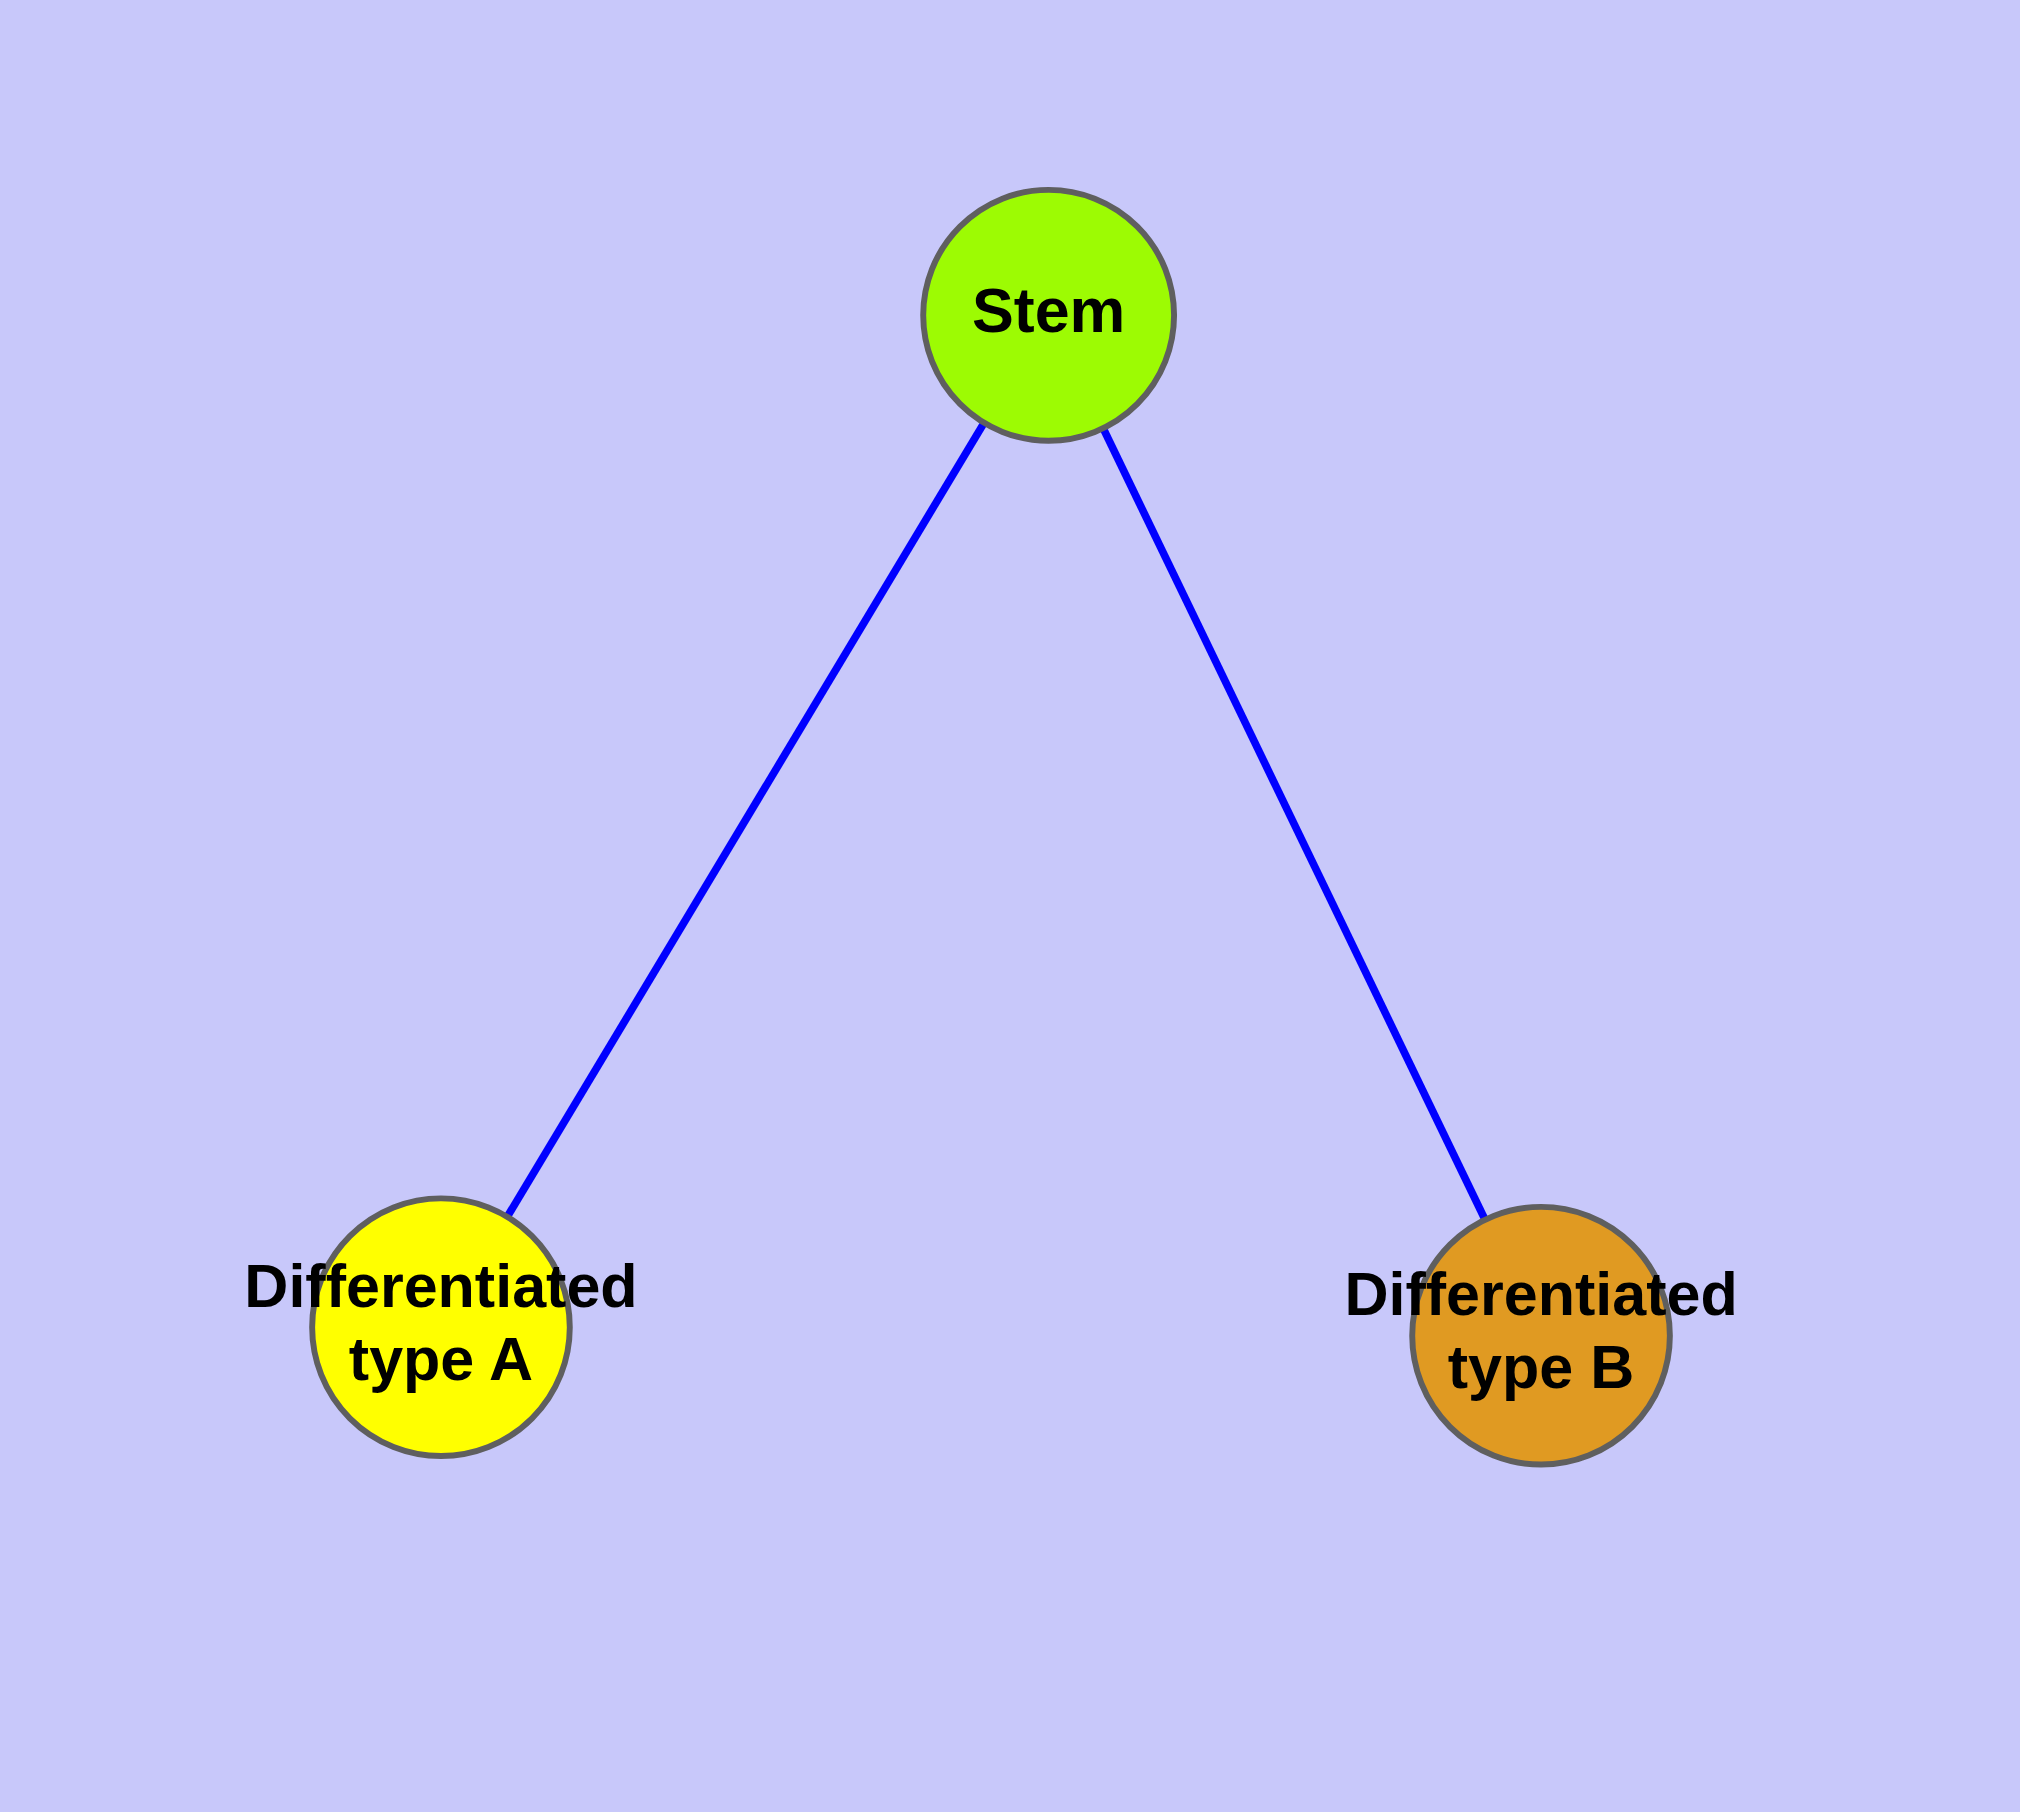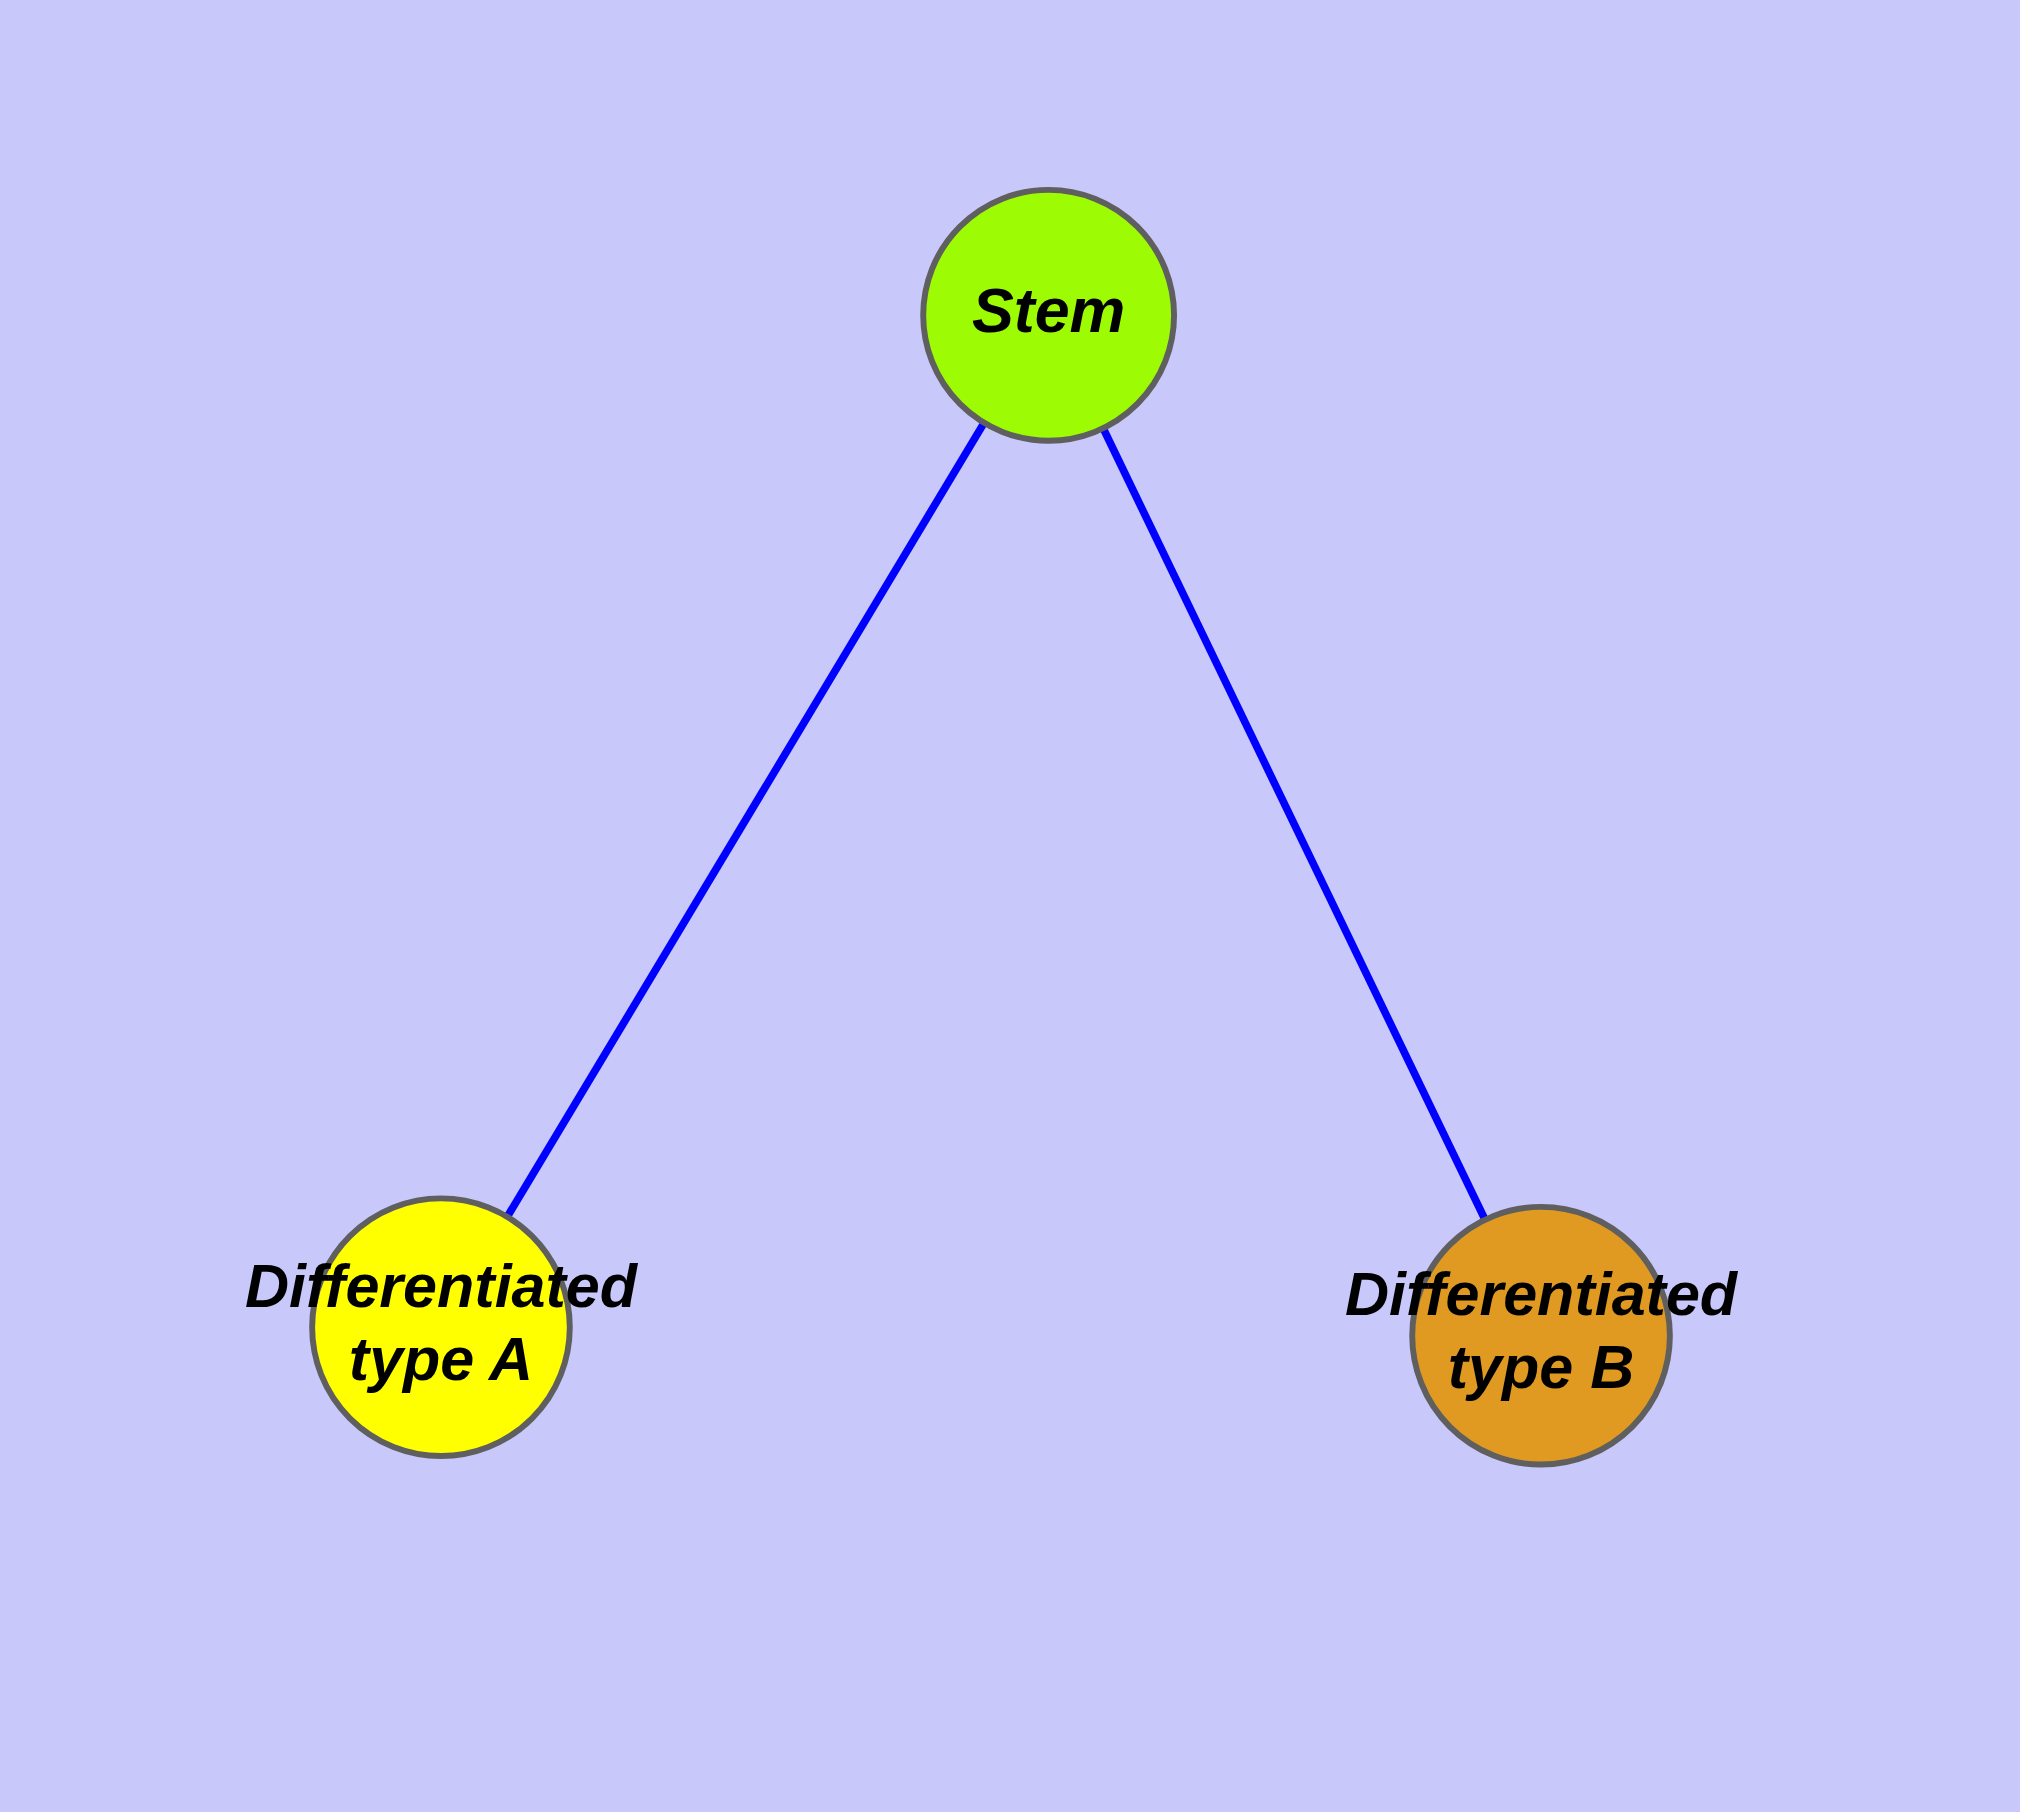--- a/index.html
+++ b/index.html
@@ -34,21 +34,21 @@
   .node-circle {
     stroke-width: 7;
   }
   .edge-line {
     stroke-linecap: butt;
   }
 </style>
 </head>
 <body>
 
-<div id="canvas" style="width: 2021px; height: 1812px; background: rgb(200, 200, 250); font-style: italic;">
+<div id="canvas" style="width: 2021px; height: 1812px; background: rgb(200, 200, 250);">
   <svg id="graph-svg" viewBox="0 0 2384 2138" style="width: 2021px; height: 1812px;">
 
     <rect id="bg-rect" x="0" y="0" width="2384" height="2138" fill="#c8c8fa"></rect>
 
     <g id="edges-layer">
       <line class="edge-line" id="edge-0" x1="1237" y1="372" x2="520" y2="1566" stroke="#0000ff" stroke-width="9"></line>
       <line class="edge-line" id="edge-1" x1="1237" y1="372" x2="1818" y2="1576" stroke="#0000ff" stroke-width="9"></line>
     </g>
 
     <g id="nodes-layer">

